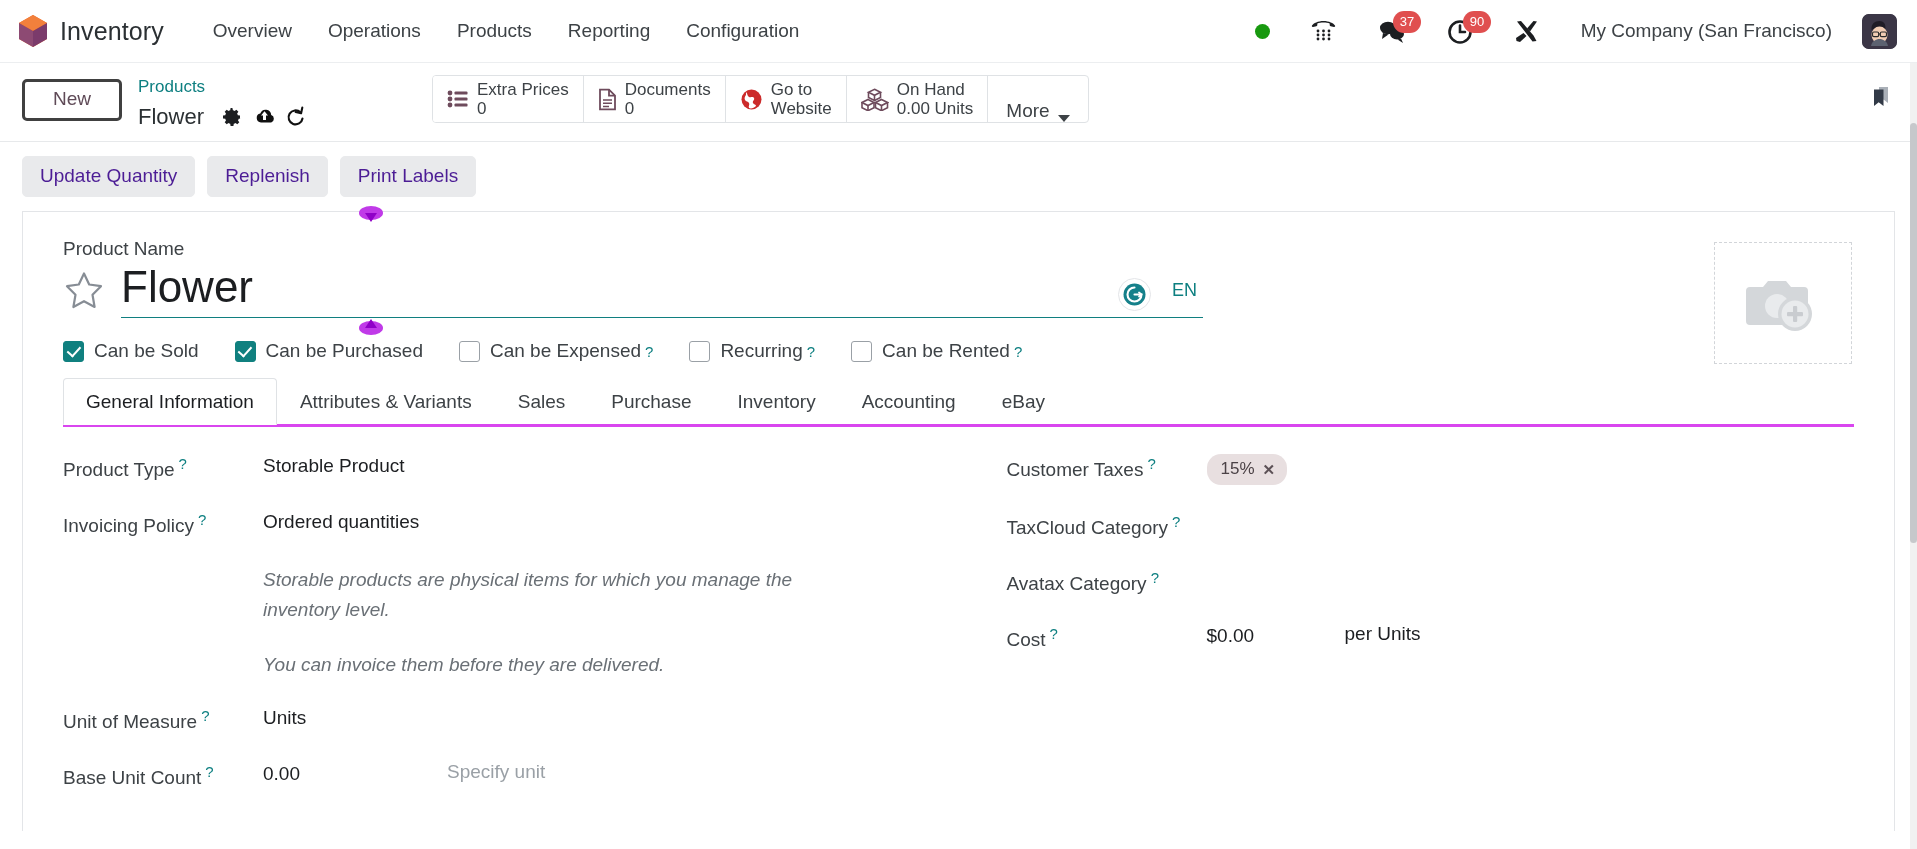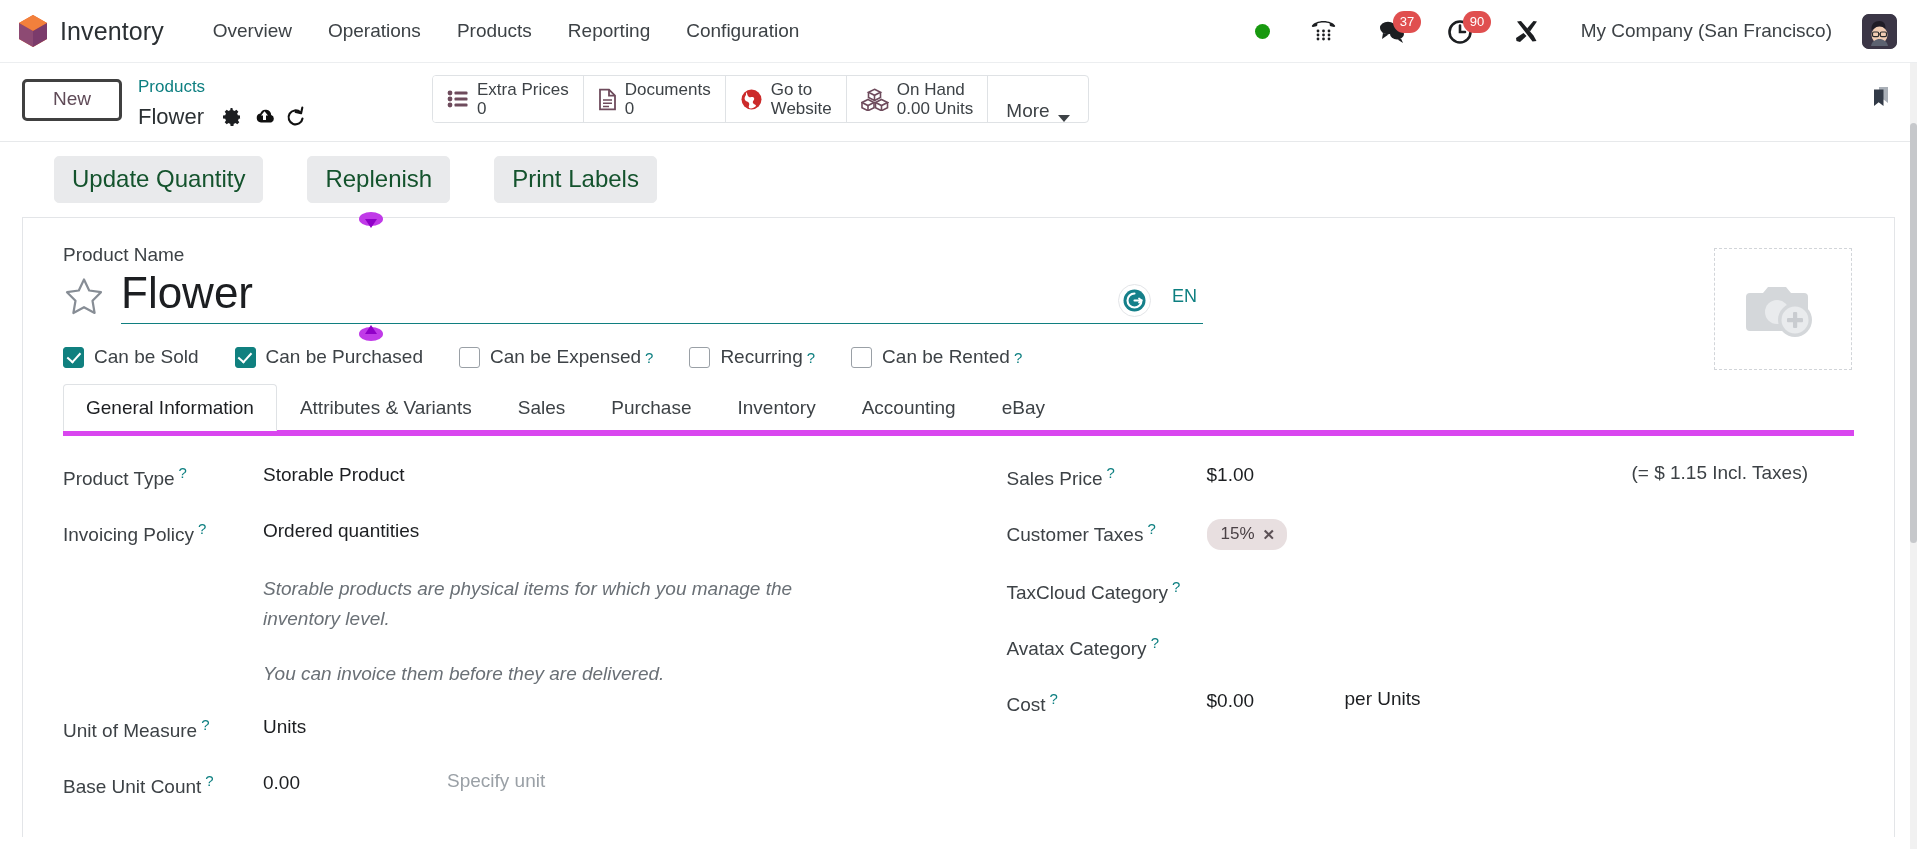--- a/index.html
+++ b/index.html
@@ -214,29 +214,28 @@
   
   .actionbar {
     padding: 14px 20px 14px 22px;
     background: #ffffff;
     display: flex;
     gap: 12px;
   }
   .btn-secondary {
     background: #e9eaec;
     border: 1px solid #e9eaec;
-    color: #14532d;
-    font-size: 24px;
+    color: #4c1d95;
+    font-size: 19px;
     padding: 8px 17px 9px;
     border-radius: 5px;
     cursor: pointer;
     font-family: "Liberation Sans", sans-serif;
     line-height: 1.2;
     white-space: nowrap;
-    margin-left: 32px;
   }
 
   
   .sheet-wrap {
     padding: 0 22px 0 22px;
   }
   .sheet {
     border: 1px solid #e3e5e8;
     border-bottom: none;
     background: #ffffff;
@@ -369,21 +368,21 @@
     color: #0d7f80;
     font-size: 15px;
     vertical-align: super;
     margin-left: 4px;
     cursor: pointer;
   }
 
   
   .tabs {
     display: flex;
-    border-bottom: 6px solid #d946ef;
+    border-bottom: 3px solid #d946ef;
     margin-top: 8px;
   }
   .tab {
     font-size: 19px;
     color: #3d4246;
     padding: 12px 22px 11px;
     border: 1px solid transparent;
     border-bottom: none;
     margin-bottom: -1px;
     cursor: pointer;
@@ -828,27 +827,20 @@
           <div class="flabel">
             <span>Base Unit Count</span><span class="helpmark">?</span>
           </div>
           <div class="fvalue num">0.00</div>
           <div class="placeholder-txt">Specify unit</div>
         </div>
       </div>
 
       <div class="form-col right">
 
-        <div class="frow">
-          <div class="flabel">
-            <span>Sales Price</span><span class="helpmark">?</span>
-          </div>
-          <div class="fvalue num">$1.00</div>
-          <div class="muted-note">(= $ 1.15 Incl. Taxes)</div>
-        </div>
 
         <div class="frow">
           <div class="flabel">
             <span>Customer Taxes</span><span class="helpmark">?</span>
           </div>
           <div class="fvalue">
             <span class="tag">
               <span>15%</span>
               <span class="tag-x">✕</span>
             </span>

